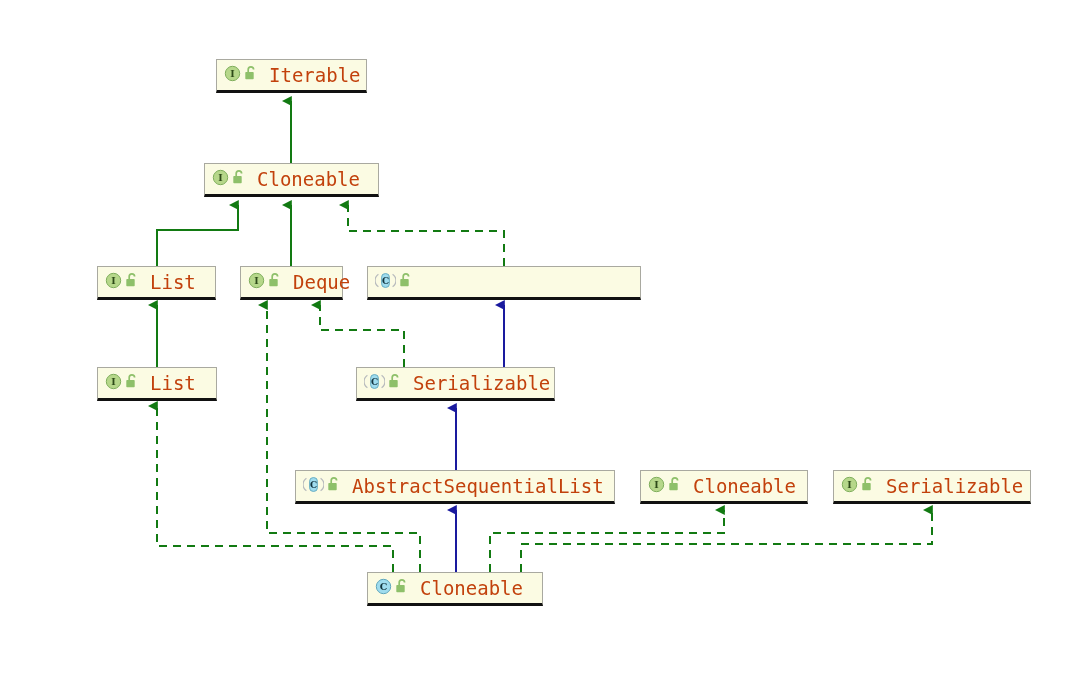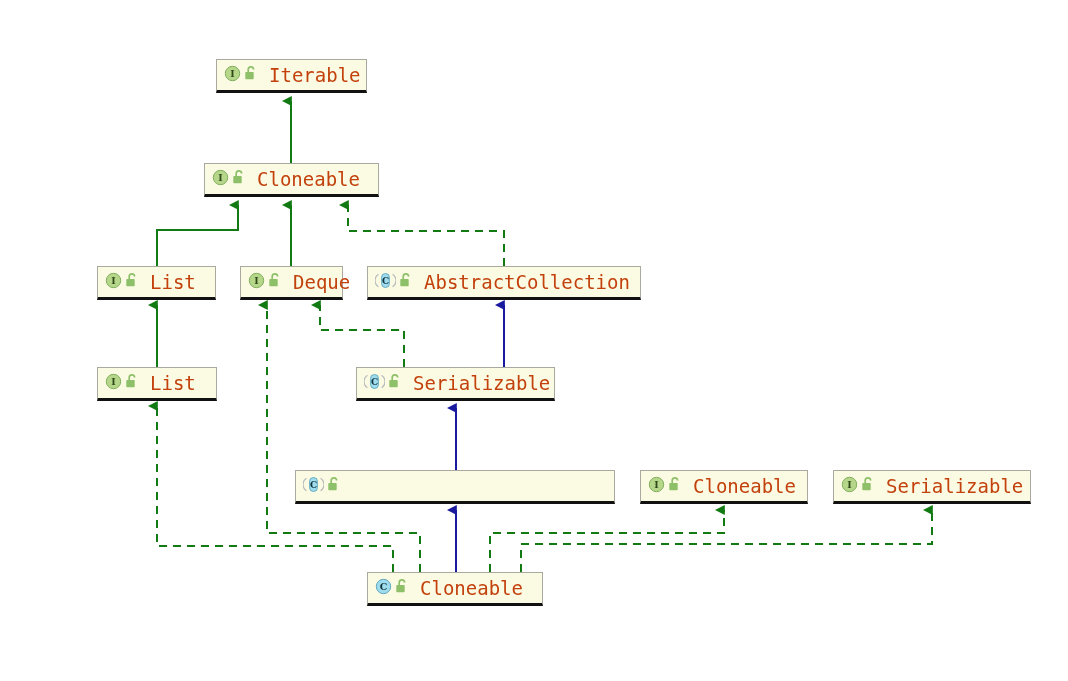--- a/index.html
+++ b/index.html
@@ -134,21 +134,20 @@
             <path d="M3.4,2.2 A7.6,7.6 0 0 0 3.4,14.8" fill="none" stroke="#b9bcbe" stroke-width="1.3"></path>
             <path d="M17.6,2.2 A7.6,7.6 0 0 1 17.6,14.8" fill="none" stroke="#b9bcbe" stroke-width="1.3"></path>
             <rect x="6.6" y="1.6" width="7.8" height="13.8" rx="3.6" fill="#9fdcee" stroke="#5fa7bd" stroke-width="0.9"></rect>
             <text x="10.5" y="12.1" text-anchor="middle" font-family="DejaVu Serif, serif" font-size="9" font-weight="bold" fill="#11333d">C</text>
           </svg></span>
       <span class="ico lock-icon"><svg width="14" height="16" viewBox="0 0 14 16">
             <path d="M4.2,7.2 V4.6 a2.7,2.7 0 0 1 5.4,0" fill="none" stroke="#8ec06a" stroke-width="1.7"></path>
             <rect x="1.3" y="7.0" width="8.4" height="7.2" rx="0.8" fill="#8ec06a"></rect>
           </svg></span>
     </span>
-    <span class="label">AbstractCollection</span>
   </div>
     <div class="node" style="left: 97px; top: 367px; width: 120px;">
     <span class="glyphs">
       <span class="ico kind-icon"><svg width="17" height="17" viewBox="0 0 17 17">
             <circle cx="8.5" cy="8.5" r="7.2" fill="#b6d78a" stroke="#7fae5c" stroke-width="1"></circle>
             <text x="8.5" y="12.2" text-anchor="middle" font-family="DejaVu Serif, serif" font-size="9.5" font-weight="bold" fill="#2d4a18">I</text>
           </svg></span>
       <span class="ico lock-icon"><svg width="14" height="16" viewBox="0 0 14 16">
             <path d="M4.2,7.2 V4.6 a2.7,2.7 0 0 1 5.4,0" fill="none" stroke="#8ec06a" stroke-width="1.7"></path>
             <rect x="1.3" y="7.0" width="8.4" height="7.2" rx="0.8" fill="#8ec06a"></rect>
@@ -177,20 +176,21 @@
             <path d="M3.4,2.2 A7.6,7.6 0 0 0 3.4,14.8" fill="none" stroke="#b9bcbe" stroke-width="1.3"></path>
             <path d="M17.6,2.2 A7.6,7.6 0 0 1 17.6,14.8" fill="none" stroke="#b9bcbe" stroke-width="1.3"></path>
             <rect x="6.6" y="1.6" width="7.8" height="13.8" rx="3.6" fill="#9fdcee" stroke="#5fa7bd" stroke-width="0.9"></rect>
             <text x="10.5" y="12.1" text-anchor="middle" font-family="DejaVu Serif, serif" font-size="9" font-weight="bold" fill="#11333d">C</text>
           </svg></span>
       <span class="ico lock-icon"><svg width="14" height="16" viewBox="0 0 14 16">
             <path d="M4.2,7.2 V4.6 a2.7,2.7 0 0 1 5.4,0" fill="none" stroke="#8ec06a" stroke-width="1.7"></path>
             <rect x="1.3" y="7.0" width="8.4" height="7.2" rx="0.8" fill="#8ec06a"></rect>
           </svg></span>
     </span>
+    <span class="label">AbstractSequentialList</span>
   </div>
     <div class="node" style="left: 640px; top: 470px; width: 168px;">
     <span class="glyphs">
       <span class="ico kind-icon"><svg width="17" height="17" viewBox="0 0 17 17">
             <circle cx="8.5" cy="8.5" r="7.2" fill="#b6d78a" stroke="#7fae5c" stroke-width="1"></circle>
             <text x="8.5" y="12.2" text-anchor="middle" font-family="DejaVu Serif, serif" font-size="9.5" font-weight="bold" fill="#2d4a18">I</text>
           </svg></span>
       <span class="ico lock-icon"><svg width="14" height="16" viewBox="0 0 14 16">
             <path d="M4.2,7.2 V4.6 a2.7,2.7 0 0 1 5.4,0" fill="none" stroke="#8ec06a" stroke-width="1.7"></path>
             <rect x="1.3" y="7.0" width="8.4" height="7.2" rx="0.8" fill="#8ec06a"></rect>

